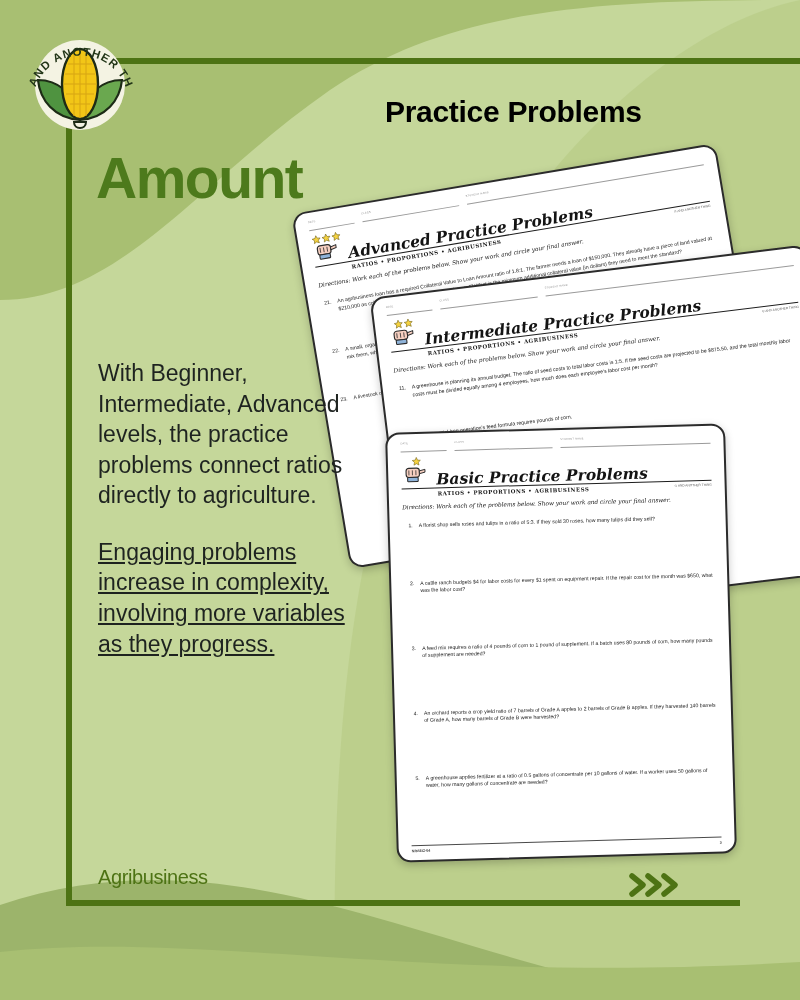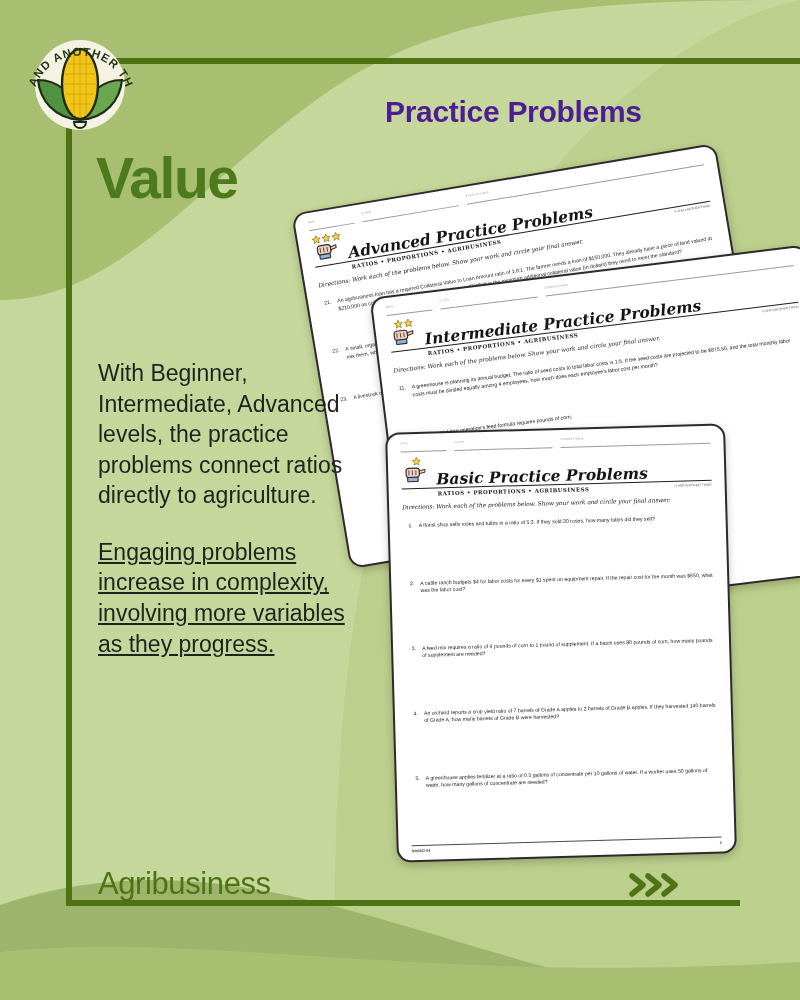--- a/index.html
+++ b/index.html
@@ -31,21 +31,21 @@
 
   
   .logo {
     position:absolute; left:20px; top:22px;
     width:120px; height:120px; z-index:5;
   }
 
   
   .practice-problems {
     position:absolute; left:385px; top:95px;
-    font-size:30px; font-weight:bold; color:#4c1d95;
+    font-size:30px; font-weight:bold; color:#000000;
     letter-spacing:-0.3px; z-index:4;
   }
 
   
   .headline {
     position:absolute; left:96px; top:152px;
     font-size:57px; font-weight:bold; line-height:0.93;
     color:#4d7a1c; z-index:4; letter-spacing:-1.5px;
   }
 
@@ -53,21 +53,21 @@
   .body-copy {
     position:absolute; left:98px; top:358px;
     width:250px; z-index:4;
     font-size:23px; line-height:1.33; color:#1e2320;
   }
   .body-copy p + p { margin-top:26px;text-decoration:underline; }
 
   
   .subject-label {
     position:absolute; left:98px; top:866px;
-    font-size:31px; color:#4d7314; z-index:4;
+    font-size:20px; color:#4d7314; z-index:4;
     letter-spacing:-0.4px;
   }
   .chevrons {
     position:absolute; right:112px; top:872px;
     z-index:4; display:flex; gap:0px;
   }
 
   
   .sheet {
     position:absolute;
@@ -173,21 +173,21 @@
     <path d="M54,100 C54,108 66,108 66,100 Z" fill="#f4f3e3" stroke="#1d2b16" stroke-width="2"></path>
     <text font-family="'Liberation Sans',sans-serif" font-size="11.5" font-weight="bold" fill="#233618" letter-spacing="1.1">
       <textPath href="#arcpath" startOffset="4%">AND ANOTHER THING</textPath>
     </text>
   </svg>
 </div>
 
 <div class="practice-problems">Practice Problems</div>
 
 <div class="headline">
-  <div>Value</div>
+  <div>Amount</div>
 </div>
 
 <div class="body-copy">
   <p>With Beginner, Intermediate, Advanced levels, the practice problems connect ratios directly to agriculture.</p>
   <p>Engaging problems increase in complexity, involving more variables as they progress.</p>
 </div>
 
 <div class="subject-label">Agribusiness</div>
 <div class="chevrons">
   <svg width="60" height="26" viewBox="0 0 60 26">

